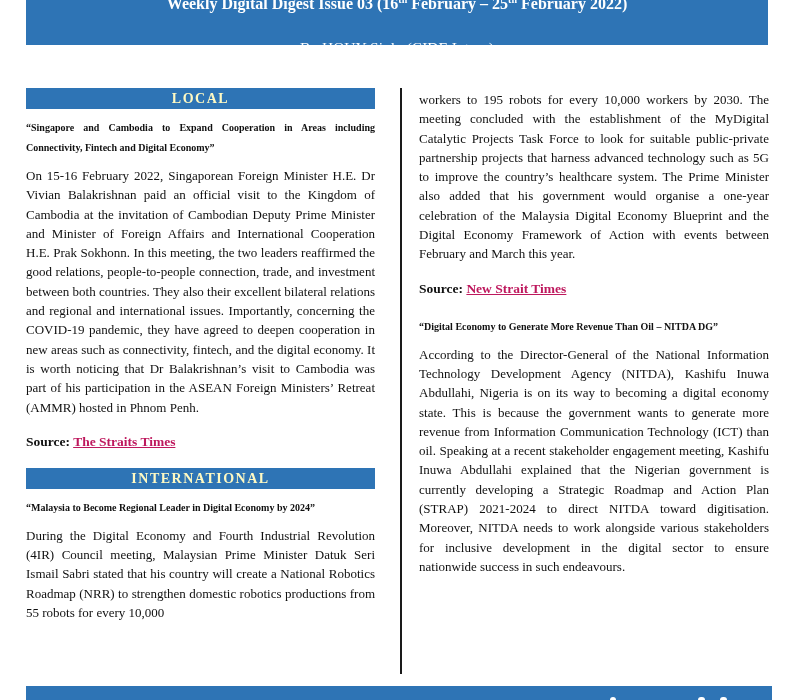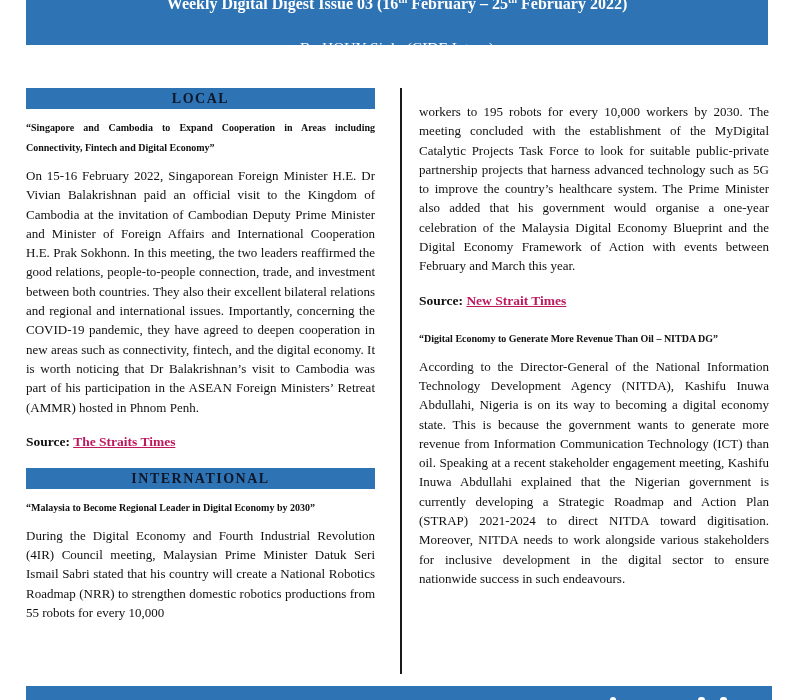--- a/index.html
+++ b/index.html
@@ -15,33 +15,33 @@
   }
   .banner .l1{font-weight:bold;font-size:16px;line-height:20px;margin-top:-10px;white-space:nowrap;}
   .banner .l1 sup{font-size:10px;}
   .banner .l2{font-weight:normal;font-size:15.5px;line-height:20px;margin-top:24px;}
   
   .col-left{position:absolute;left:26px;top:88px;width:349px;}
   .col-right{position:absolute;left:419px;top:88px;width:350px;}
   .divider{position:absolute;left:400px;top:88px;width:2px;height:586px;background:#1a1a1a;}
   
   .section-bar{
-    background:#2E74B5;color:#0f172a;text-align:center;font-weight:bold;
+    background:#2E74B5;color:#fef9c3;text-align:center;font-weight:bold;
     font-size:14px;line-height:21px;height:21px;letter-spacing:1.5px;
   }
   .section-bar.second{margin-top:18px;}
   
   .article-title{
     font-weight:bold;font-size:10px;line-height:20px;
     text-align:justify;margin:9px 0 0 0;
   }
   .body-text{
     font-size:13px;line-height:19.3px;text-align:justify;margin:8px 0 0 0;
   }
-  .body-text.first{margin-top:14px;}
+  .body-text.first{margin-top:2px;}
   .source{font-size:13.5px;font-weight:bold;margin-top:17px;}
   .source a{color:#0563C1;text-decoration:underline;cursor:pointer;}
   
   .footer-bar{
     position:absolute;left:26px;top:686px;width:746px;height:14px;background:#2E74B5;
   }
   .footer-bar::before{
     content:"";position:absolute;left:584px;bottom:-2px;width:6px;height:5px;
     background:#ffffff;border-radius:3px 3px 0 0;
   }
@@ -65,21 +65,21 @@
   <div class="article-title">“Singapore and Cambodia to Expand Cooperation in Areas including Connectivity, Fintech and Digital Economy”</div>
   <p class="body-text">On 15-16 February 2022, Singaporean Foreign Minister H.E. Dr Vivian Balakrishnan paid an official visit to the Kingdom of Cambodia at the invitation of Cambodian Deputy Prime Minister and Minister of Foreign Affairs and International Cooperation H.E. Prak Sokhonn. In this meeting, the two leaders reaffirmed the good relations, people-to-people connection, trade, and investment between both countries. They also their excellent bilateral relations and regional and international issues. Importantly, concerning the COVID-19 pandemic, they have agreed to deepen cooperation in new areas such as connectivity, fintech, and the digital economy. It is worth noticing that Dr Balakrishnan’s visit to Cambodia was part of his participation in the ASEAN Foreign Ministers’ Retreat (AMMR) hosted in Phnom Penh.</p>
 
   <div class="source">
     <span>Source:</span>
     <a style="color: #be185d;">The Straits Times</a>
   </div>
 
   <div class="section-bar second" style="background: rgb(46, 116, 181);">INTERNATIONAL</div>
 
-  <div class="article-title">“Malaysia to Become Regional Leader in Digital Economy by 2030”</div>
+  <div class="article-title">“Malaysia to Become Regional Leader in Digital Economy by 2024”</div>
   <p class="body-text">During the Digital Economy and Fourth Industrial Revolution (4IR) Council meeting, Malaysian Prime Minister Datuk Seri Ismail Sabri stated that his country will create a National Robotics Roadmap (NRR) to strengthen domestic robotics productions from 55 robots for every 10,000</p>
 </div>
 
 <div class="divider"></div>
 
 <div class="col-right">
   <p class="body-text first">workers to 195 robots for every 10,000 workers by 2030. The meeting concluded with the establishment of the MyDigital Catalytic Projects Task Force to look for suitable public-private partnership projects that harness advanced technology such as 5G to improve the country’s healthcare system. The Prime Minister also added that his government would organise a one-year celebration of the Malaysia Digital Economy Blueprint and the Digital Economy Framework of Action with events between February and March this year.</p>
 
   <div class="source">
     <span>Source:</span>

